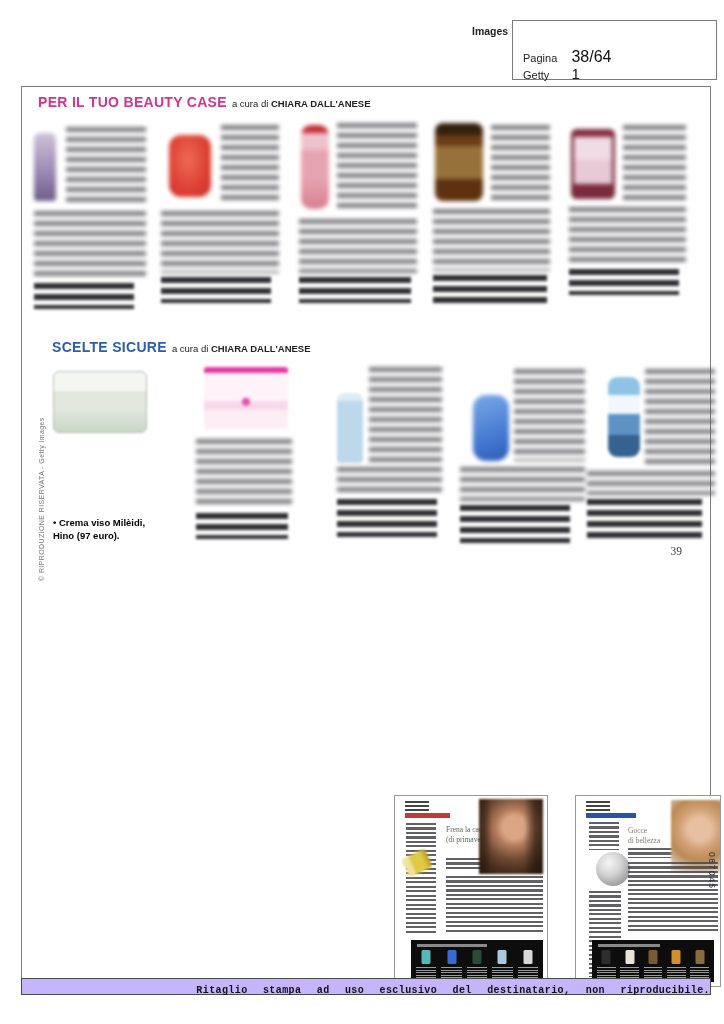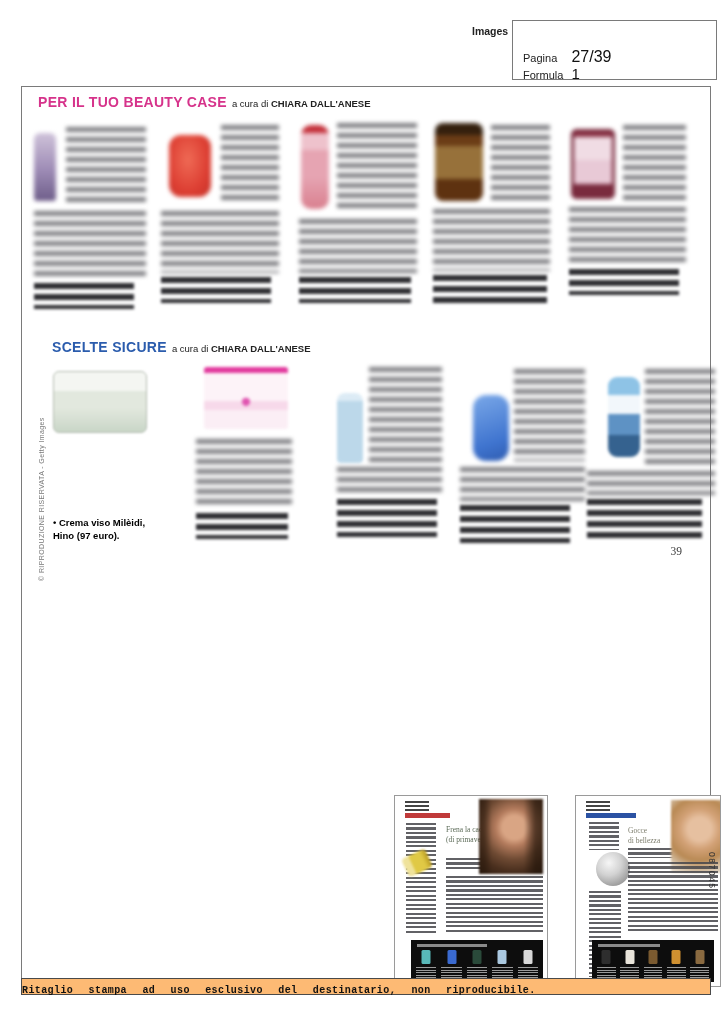--- a/index.html
+++ b/index.html
@@ -79,39 +79,39 @@
   .band-cell{position:relative;width:18%;height:100%;}
   .band-prod{position:absolute;left:50%;transform:translateX(-50%);top:1px;width:9px;height:14px;border-radius:1.5px;filter:blur(.6px);}
   .band-lines{position:absolute;left:1px;right:1px;top:18px;bottom:1px;
               background-image:repeating-linear-gradient(180deg,rgba(190,190,190,.8) 0 1px,rgba(0,0,0,0) 1px 2.6px);filter:blur(.4px);}
 
   
   .article{position:absolute;font-size:9.5px;line-height:13.2px;color:#111;white-space:pre-line;}
   .article-bold{position:absolute;font-size:9.5px;line-height:13.2px;color:#000;font-weight:700;white-space:pre-line;}
 
   
-  .footer-bar{position:absolute;left:21px;top:978px;width:688px;height:15px;border:1px solid #4a4a4a;background:#fdba74;
-              text-align:left;}
+  .footer-bar{position:absolute;left:21px;top:978px;width:688px;height:15px;border:1px solid #4a4a4a;background:#c4b5fd;
+              text-align:right;}
   .footer-bar span{font-family:"Liberation Mono",monospace;font-size:10px;font-weight:700;color:#111;
                    line-height:15px;word-spacing:9px;letter-spacing:.4px;}
 </style>
 </head>
 <body>
 
 <div class="page">
 
   <div class="frequency">Images</div>
 
   <div class="meta-box">
     <div class="meta-row" style="top:27px;">
       <span class="meta-label">Pagina</span>
-      <span class="meta-val">27/39</span>
+      <span class="meta-val">38/64</span>
     </div>
     <div class="meta-row" style="top:44px;">
-      <span class="meta-label">Formula</span>
+      <span class="meta-label">Getty</span>
       <span class="meta-val" style="font-size:15px;">1</span>
     </div>
   </div>
 
   <div class="main-box">
 
     <div class="sec-title sec1" style="left:16px;top:6px;">
       <span class="t">PER IL TUO BEAUTY CASE</span><span class="byline"><span>a cura di</span> <b>CHIARA DALL'ANESE</b></span>
     </div>
 

